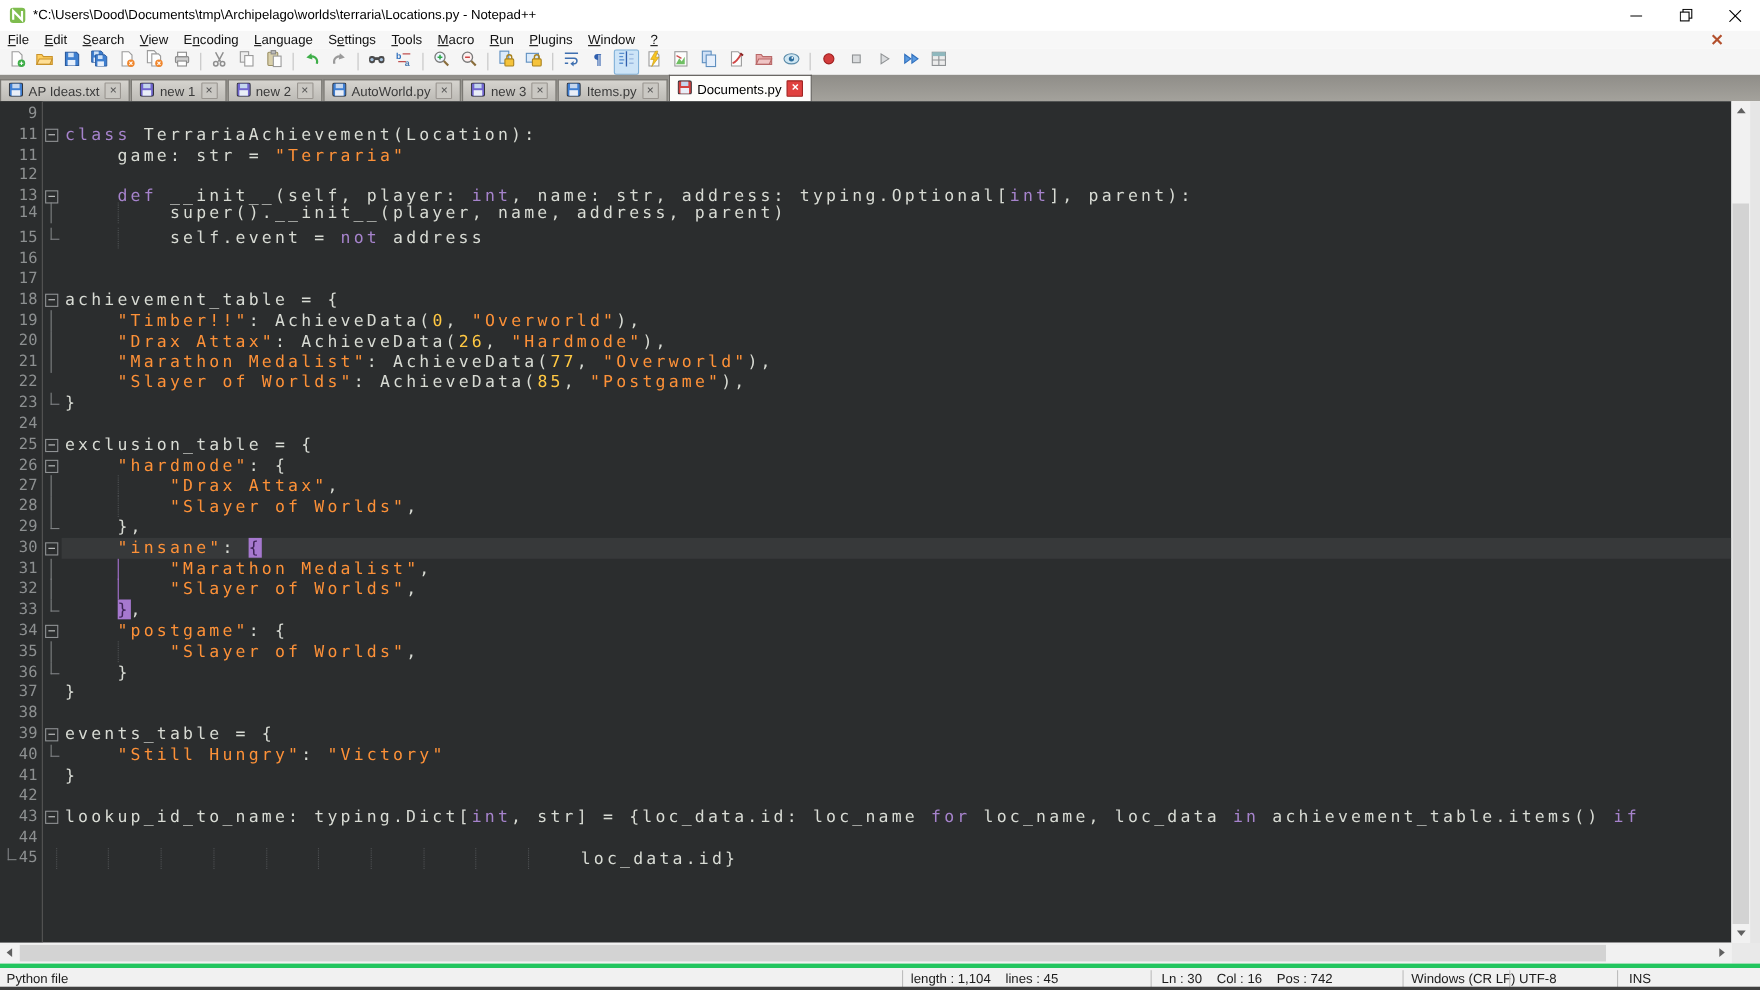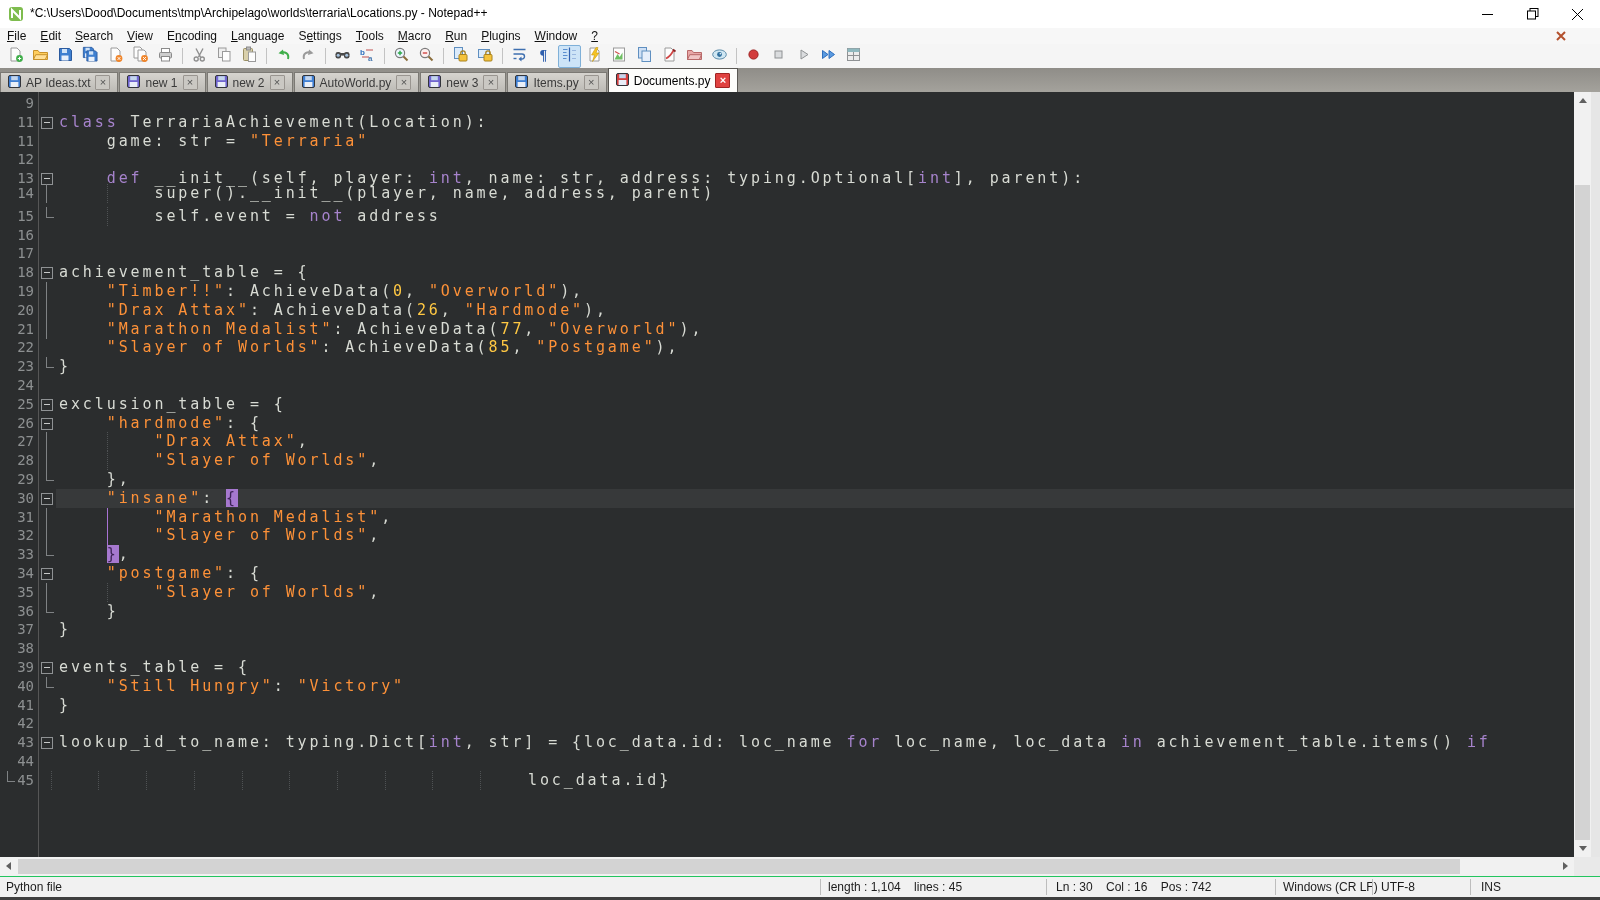--- a/index.html
+++ b/index.html
@@ -63,21 +63,21 @@
   #hscroll{position:absolute;left:0;top:857px;width:1574px;height:19px;background:#f1f1f1;}
   #hthumb{position:absolute;left:18px;top:2px;width:1442px;height:15px;background:#d3d3d3;}
   #hscroll-corner{position:absolute;left:1574px;top:857px;width:26px;height:19px;background:#e9e9e9;}
   .arr{position:absolute;width:0;height:0;}
   .arr-up{left:5px;top:6px;border-left:4px solid transparent;border-right:4px solid transparent;border-bottom:5px solid #606060;}
   .arr-down{left:5px;bottom:6px;border-left:4px solid transparent;border-right:4px solid transparent;border-top:5px solid #606060;}
   .arr-left{left:6px;top:5px;border-top:4px solid transparent;border-bottom:4px solid transparent;border-right:5px solid #606060;}
   .arr-right{right:6px;top:5px;border-top:4px solid transparent;border-bottom:4px solid transparent;border-left:5px solid #606060;}
 
   
-  #statusbar{position:absolute;left:0;top:876px;width:1600px;height:21px;background:#f1f1f1;border-top:1px solid #22c55e;box-sizing:border-box;font-size:12px;color:#1c1c1c;padding-left:40px;}
+  #statusbar{position:absolute;left:0;top:876px;width:1600px;height:21px;background:#f1f1f1;border-top:4px solid #22c55e;box-sizing:border-box;font-size:12px;color:#1c1c1c;padding-left:40px;}
   .sb-text{position:absolute;top:3px;white-space:pre;}
   .sb-sep{position:absolute;top:2px;width:1px;height:16px;background:#bdbdbd;}
   #bottom-edge{position:absolute;left:0;top:897px;width:1600px;height:3px;background:#3f3f3f;}
 </style>
 </head>
 <body>
 
 <div id="window">
 
   <div id="titlebar">

